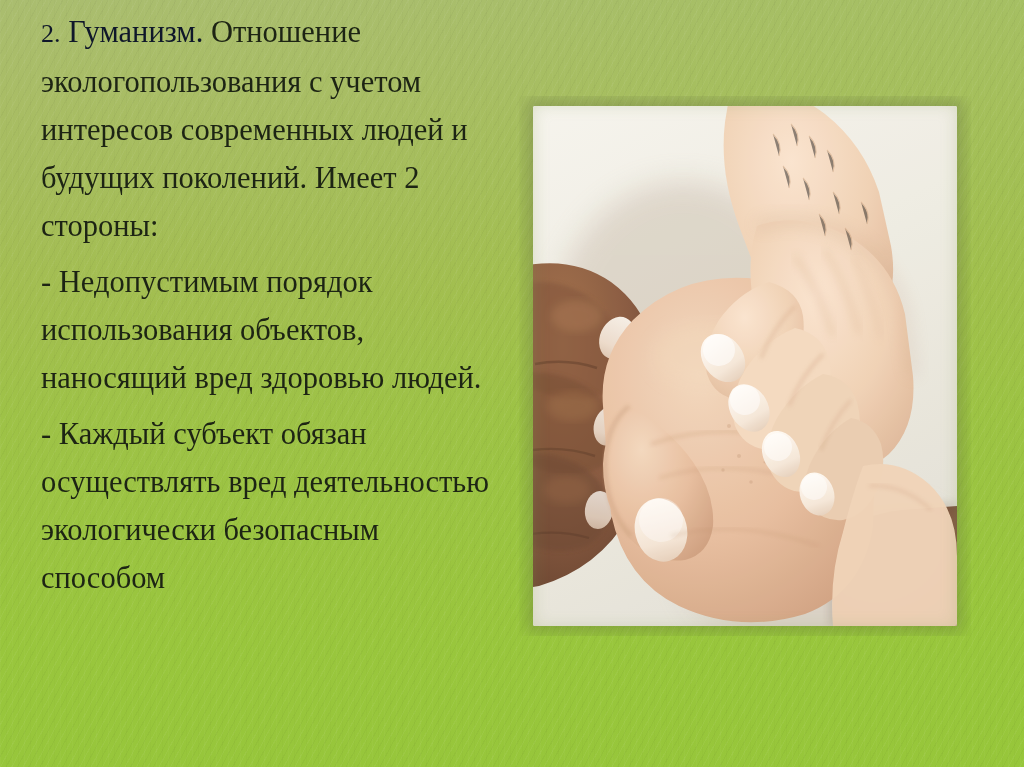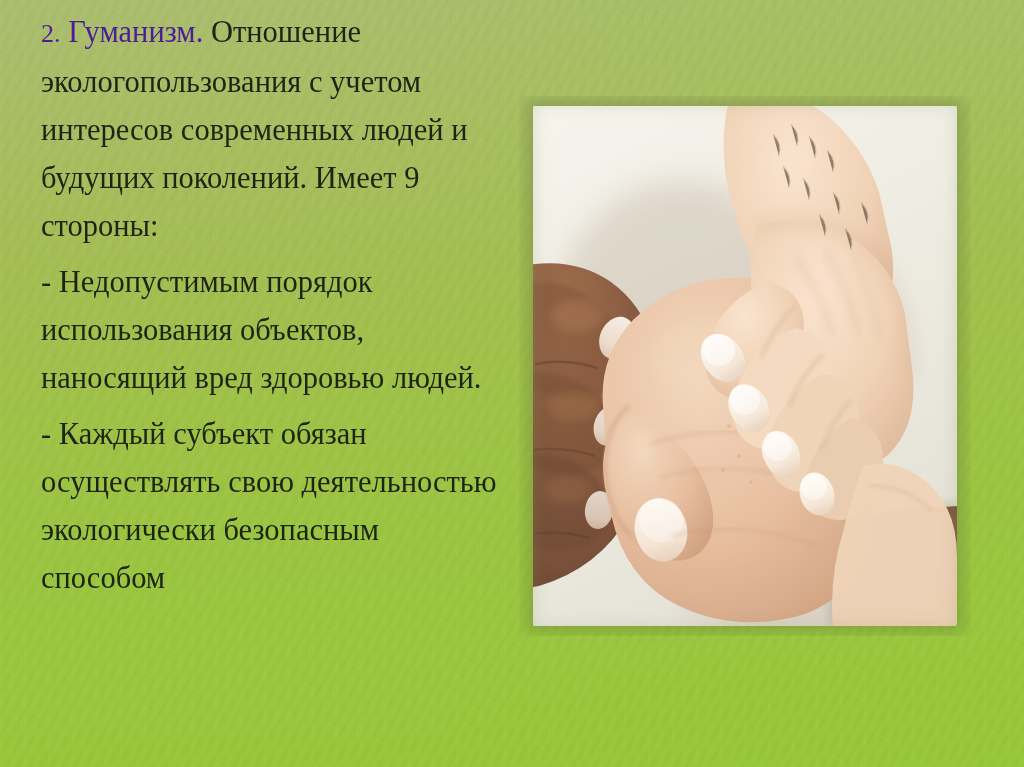--- a/index.html
+++ b/index.html
@@ -91,21 +91,21 @@
 
   .para {
     margin: 0;
     padding: 0;
     text-indent: 0;
   }
 
   .para + .para { margin-top: 8px; }
 
   .accent {
-    color: #4c1d95;
+    color: #0f172a;
   }
 
   .accent .num {
     font-size: 26px;
   }
 
   
   .photo-wrap {
     position: absolute;
     left: 519px;
@@ -154,25 +154,25 @@
 
 <div class="slide">
 
   <div class="bg-base"></div>
   <div class="bg-sheen"></div>
   <div class="bg-stripes"></div>
   <div class="bg-ribs"></div>
 
   <div class="text-col">
 
-    <p class="para"><span class="accent"><span class="num">2.</span> <span>Гуманизм.</span></span><span> Отношение экологопользования с учетом интересов современных людей и будущих поколений. Имеет 9 стороны:</span></p>
+    <p class="para"><span class="accent"><span class="num">2.</span> <span>Гуманизм.</span></span><span> Отношение экологопользования с учетом интересов современных людей и будущих поколений. Имеет 2 стороны:</span></p>
 
     <p class="para">- Недопустимым порядок использования объектов, наносящий вред здоровью людей.</p>
 
-    <p class="para">- Каждый субъект обязан осуществлять свою деятельностью экологически безопасным способом</p>
+    <p class="para">- Каждый субъект обязан осуществлять вред деятельностью экологически безопасным способом</p>
 
   </div>
 
   <div class="photo-wrap">
     <div class="photo-blur-edge">
       <div class="photo">
 
         <svg viewBox="0 0 424 520" preserveAspectRatio="xMidYMid slice">
           <defs>
             <linearGradient id="bgWall" x1="0" y1="0" x2="0.4" y2="1">

